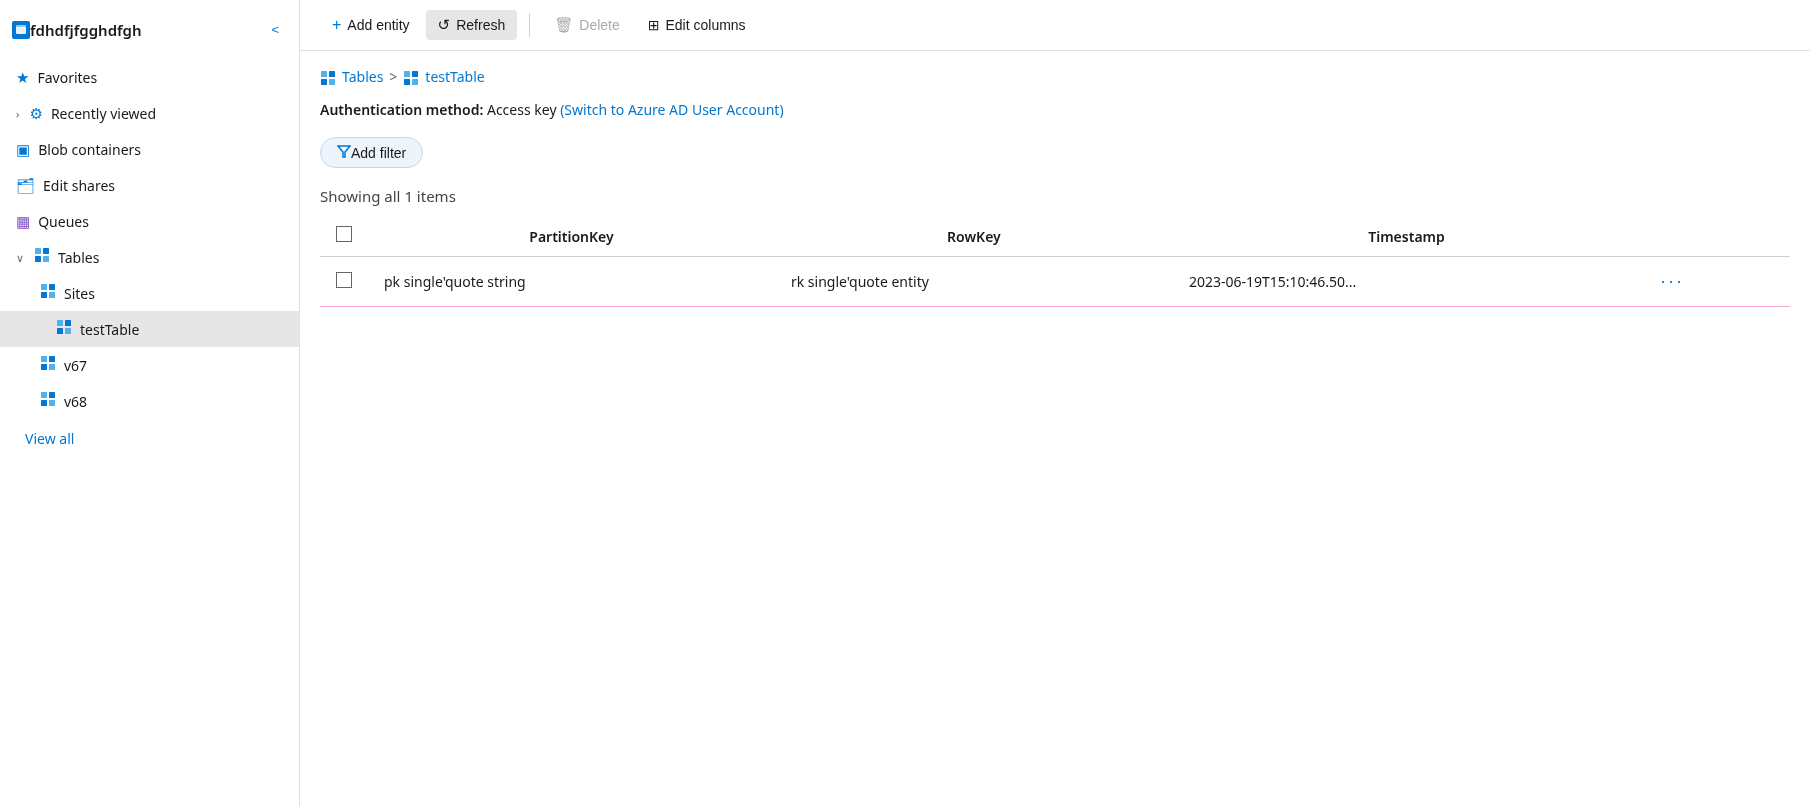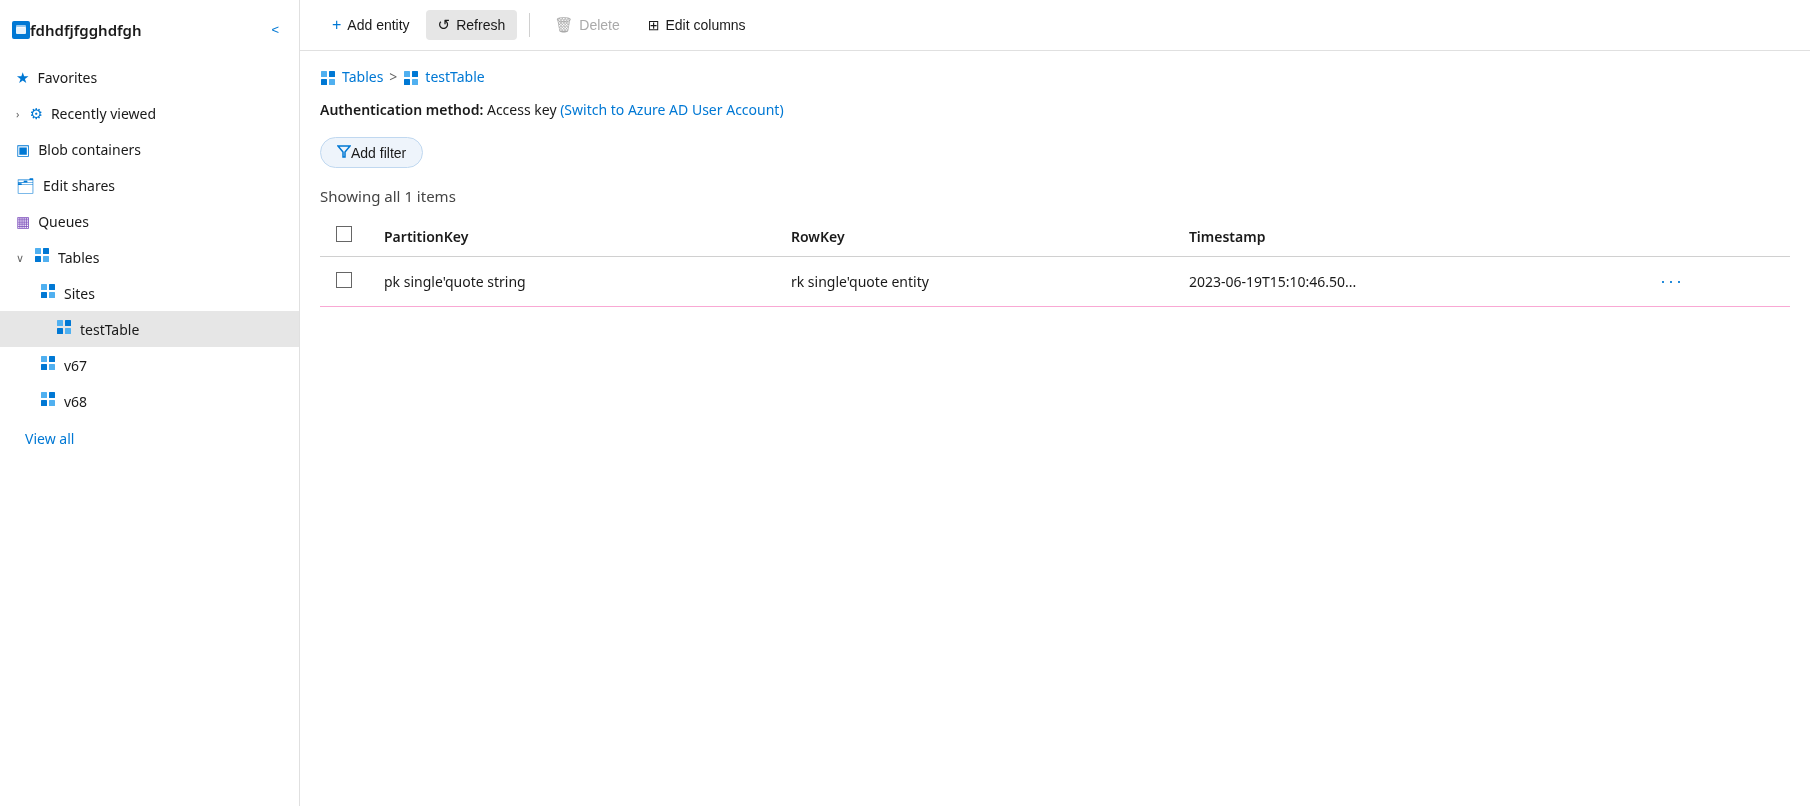--- a/index.html
+++ b/index.html
@@ -139,21 +139,21 @@
       color: #444;
     }
 
     
     .data-table {
       margin: 0 20px;
       border-collapse: collapse;
       width: calc(100% - 40px);
     }
     .data-table th {
-      text-align: left;
+      text-align: center;
       font-weight: 600;
       font-size: 14px;
       padding: 10px 16px;
       border-bottom: 1.5px solid #d0d0d0;
       color: #1a1a1a;
     }
     .data-table td {
       padding: 12px 16px;
       border-bottom: 1px solid #f9a8d4;
       font-size: 14px;

